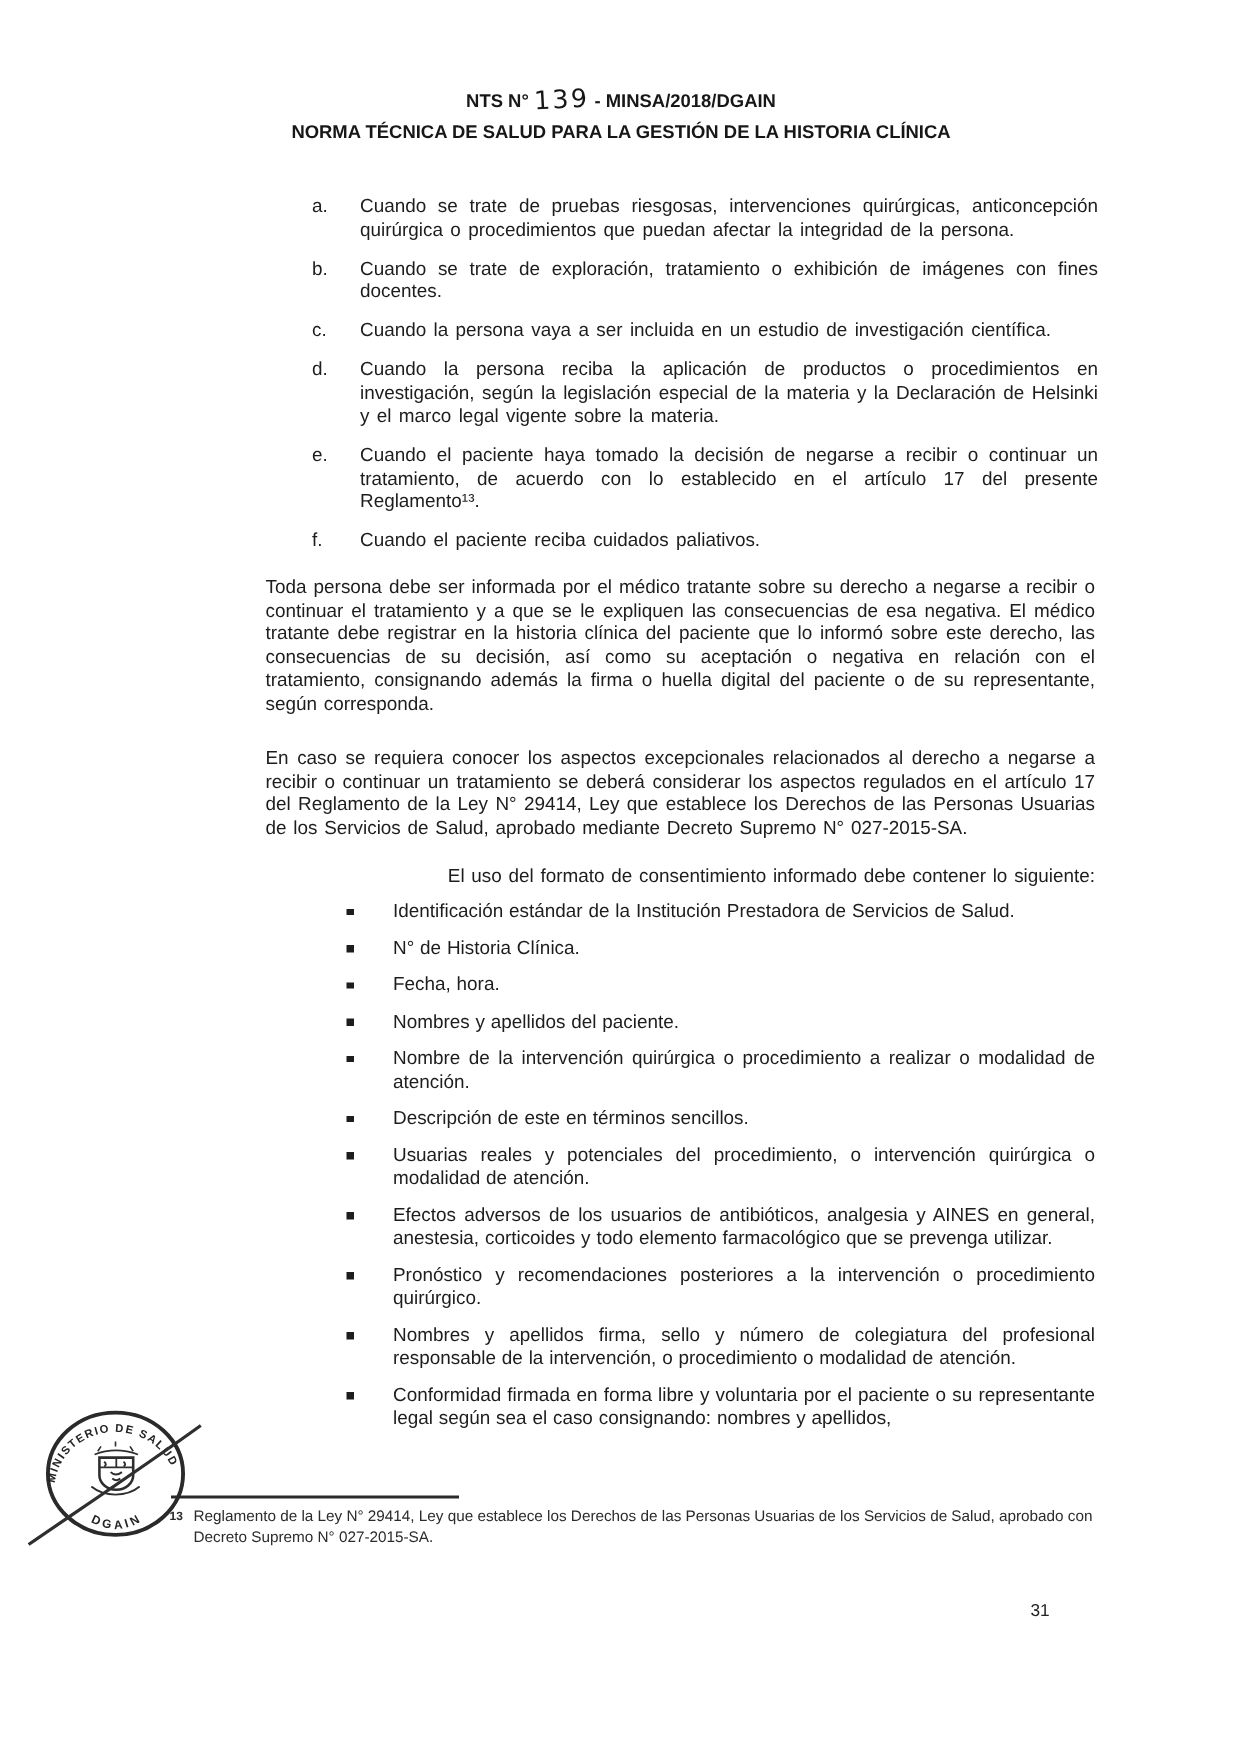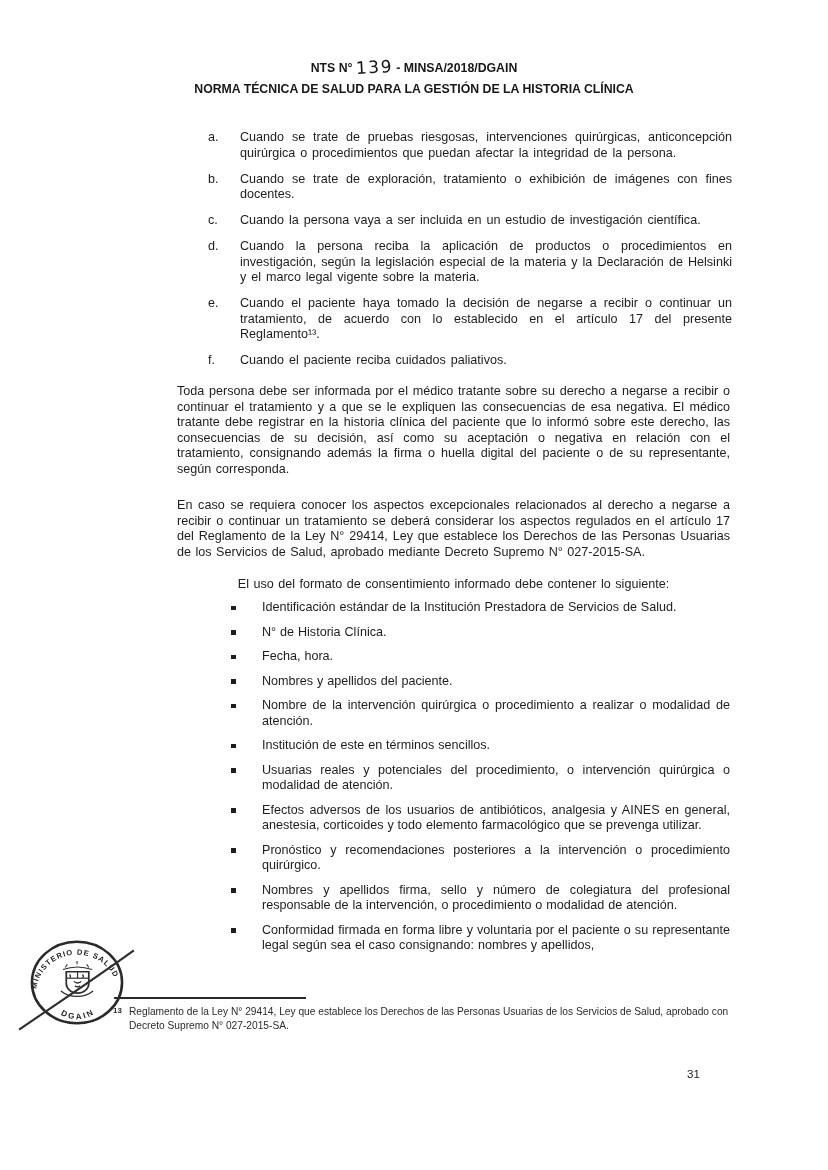--- a/index.html
+++ b/index.html
@@ -18,21 +18,21 @@
   .lettered { position:absolute; top:130px; left:208px; width:524px; }
   .li { display:flex; margin-bottom:10.5px; }
   .li .marker { flex:0 0 32px; font-size:12.6px; line-height:15.5px; }
   .li .text { flex:1; font-size:12.6px; line-height:15.5px; text-align:justify; word-spacing:1.4px; }
 
   
   .para { position:absolute; left:177px; width:553px; font-size:12.6px; line-height:15.6px;
           text-align:justify; word-spacing:1px; }
   .p1 { top:384px; }
   .p2 { top:498px; }
-  .p3 { top:577px; text-align:center; }
+  .p3 { top:577px; text-align:right; }
 
   
   .bullets { position:absolute; top:600px; left:231px; width:499px; }
   .bi { display:flex; margin-bottom:9px; }
   .bi .bcol { flex:0 0 31px; }
   .sq { display:block; width:4.5px; height:4.5px; background:#1d1d1d; margin-top:5.5px; }
   .bi .text { flex:1; font-size:12.6px; line-height:15.5px; text-align:justify; word-spacing:0.4px; }
 
   
   .fn-rule { position:absolute; left:114px; top:997px; width:192px; height:2px; background:#2a2a2a; }
@@ -116,21 +116,21 @@
     <div class="bi">
       <span class="bcol">
           <span class="sq"></span>
         </span>
       <span class="text">Nombre de la intervención quirúrgica o procedimiento a realizar o modalidad de atención.</span>
     </div>
     <div class="bi">
       <span class="bcol">
           <span class="sq"></span>
         </span>
-      <span class="text">Institución de este en términos sencillos.</span>
+      <span class="text">Descripción de este en términos sencillos.</span>
     </div>
     <div class="bi">
       <span class="bcol">
           <span class="sq"></span>
         </span>
       <span class="text">Usuarias reales y potenciales del procedimiento, o intervención quirúrgica o modalidad de atención.</span>
     </div>
     <div class="bi">
       <span class="bcol">
           <span class="sq"></span>

